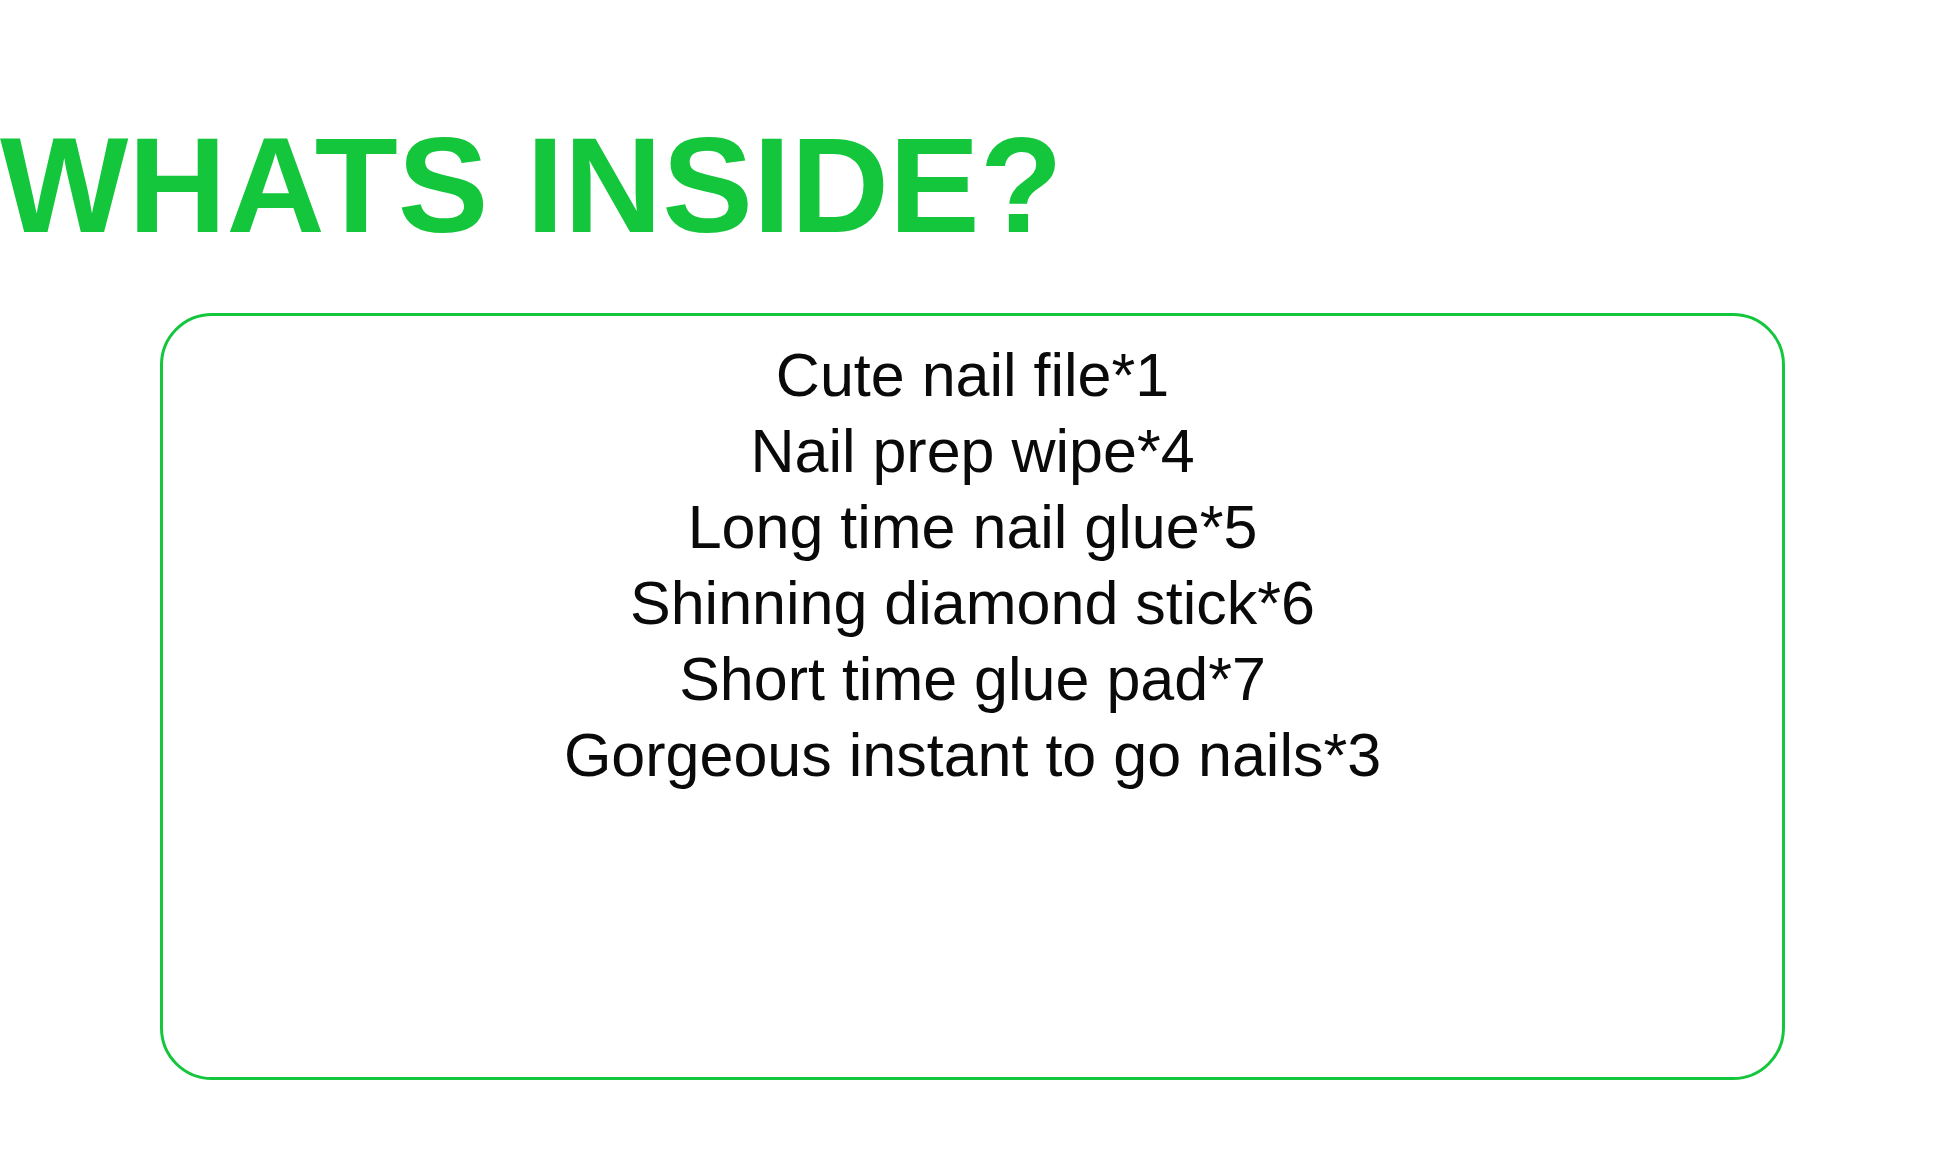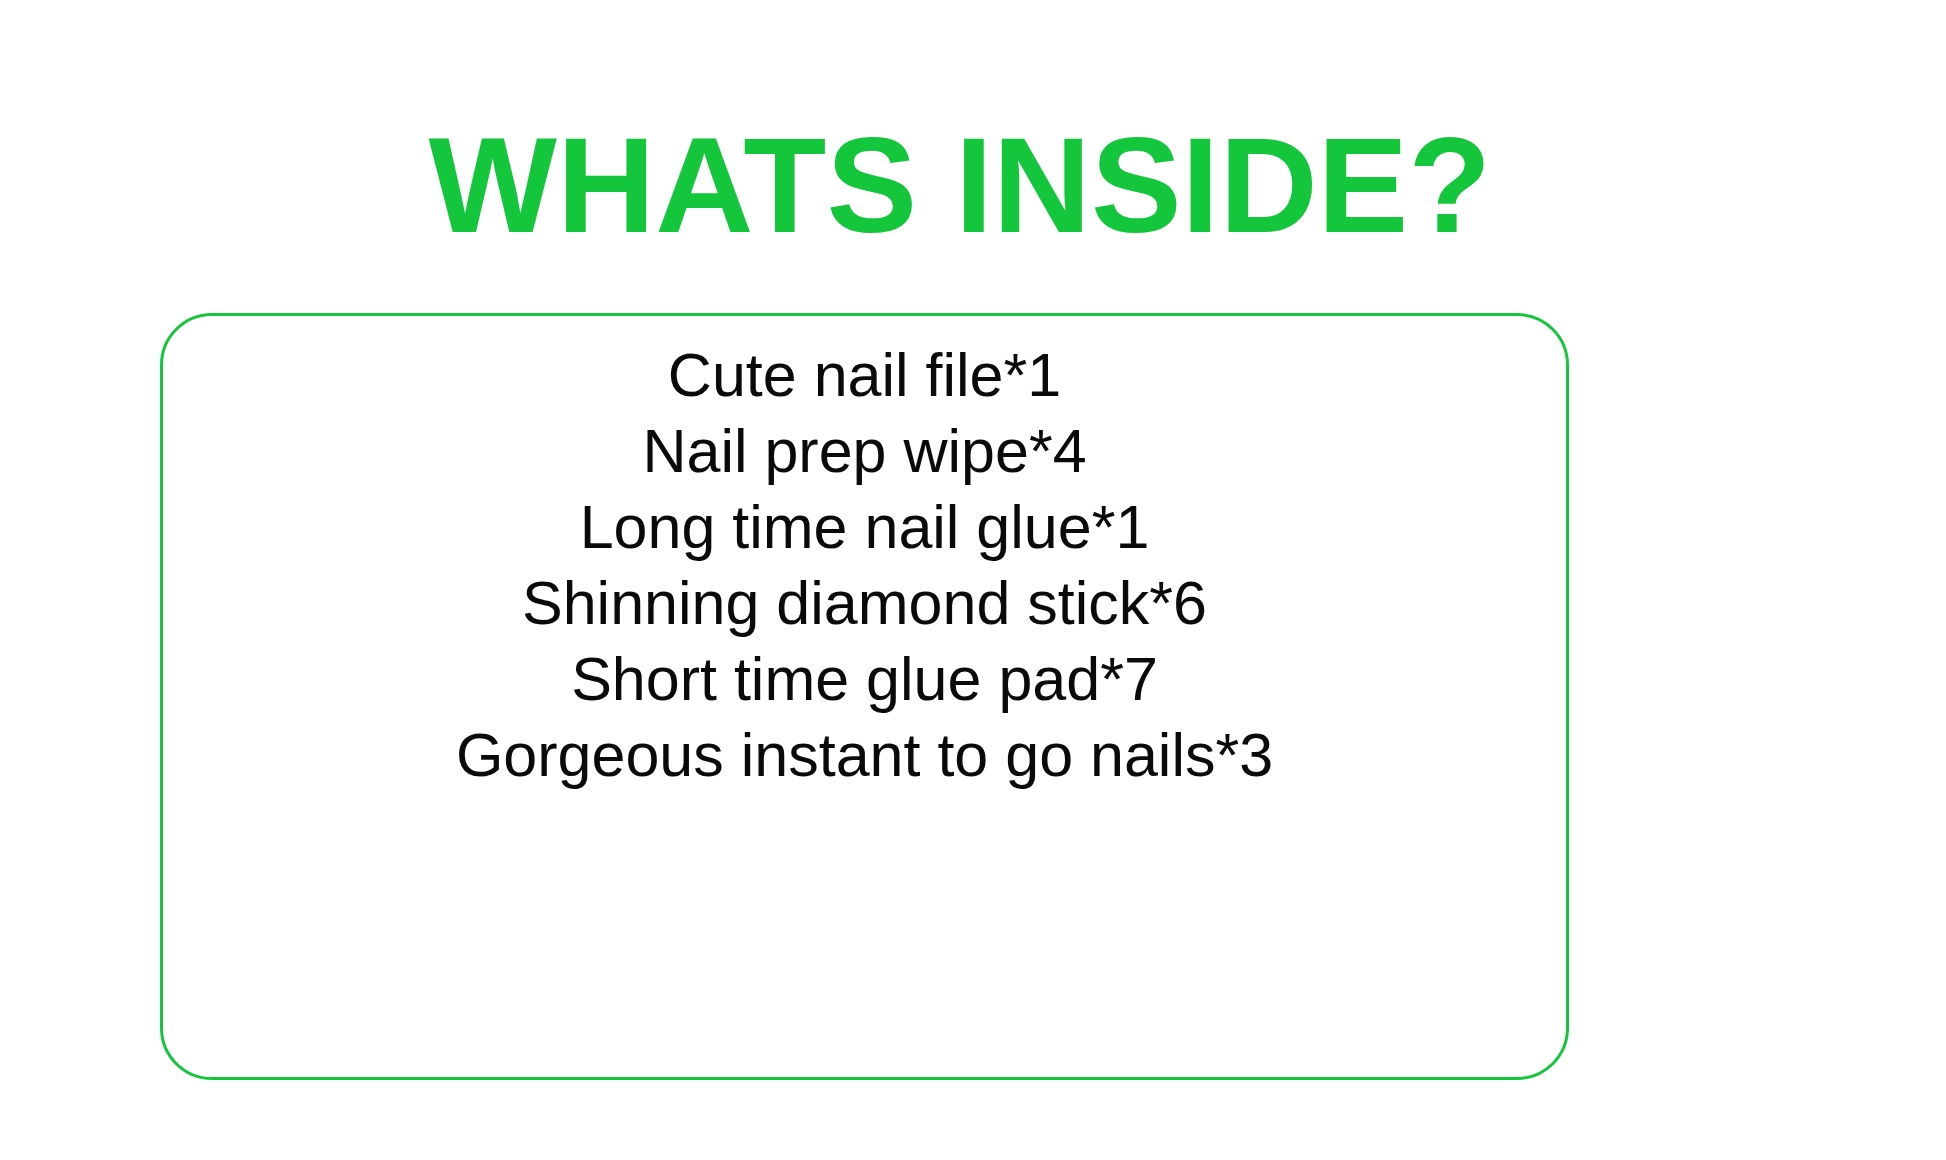--- a/index.html
+++ b/index.html
@@ -20,35 +20,35 @@
     height: 1160px;
     background: #ffffff;
   }
 
   
   .title {
     position: absolute;
     left: 0;
     top: 26px;
     width: 1920px;
-    text-align: center;
+    text-align: left;
     font-size: 136px;
     line-height: 1.0;
     font-weight: bold;
     color: #13c63c;
     letter-spacing: 0px;
     white-space: nowrap;
   }
 
   
   .card {
     position: absolute;
     left: 160px;
     top: 313px;
-    width: 1409px;
+    width: 1625px;
     height: 767px;
     box-sizing: border-box;
     border: 3px solid #13c63c;
     border-radius: 52px;
     background: #ffffff;
   }
 
   .contents-list {
     position: absolute;
     left: 0;
@@ -81,20 +81,20 @@
 <body>
 
 <div class="page">
 
   <h1 class="title">WHATS INSIDE?</h1>
 
   <div class="card">
     <div class="contents-list">
       <div class="content-line">Cute nail file*1</div>
       <div class="content-line">Nail prep wipe*4</div>
-      <div class="content-line">Long time nail glue*1</div>
+      <div class="content-line">Long time nail glue*5</div>
       <div class="content-line">Shinning diamond stick*6</div>
       <div class="content-line">Short time glue pad*7</div>
       <div class="content-line">Gorgeous instant to go nails*3</div>
     </div>
   </div>
 
 </div>
 
 </body></html>

